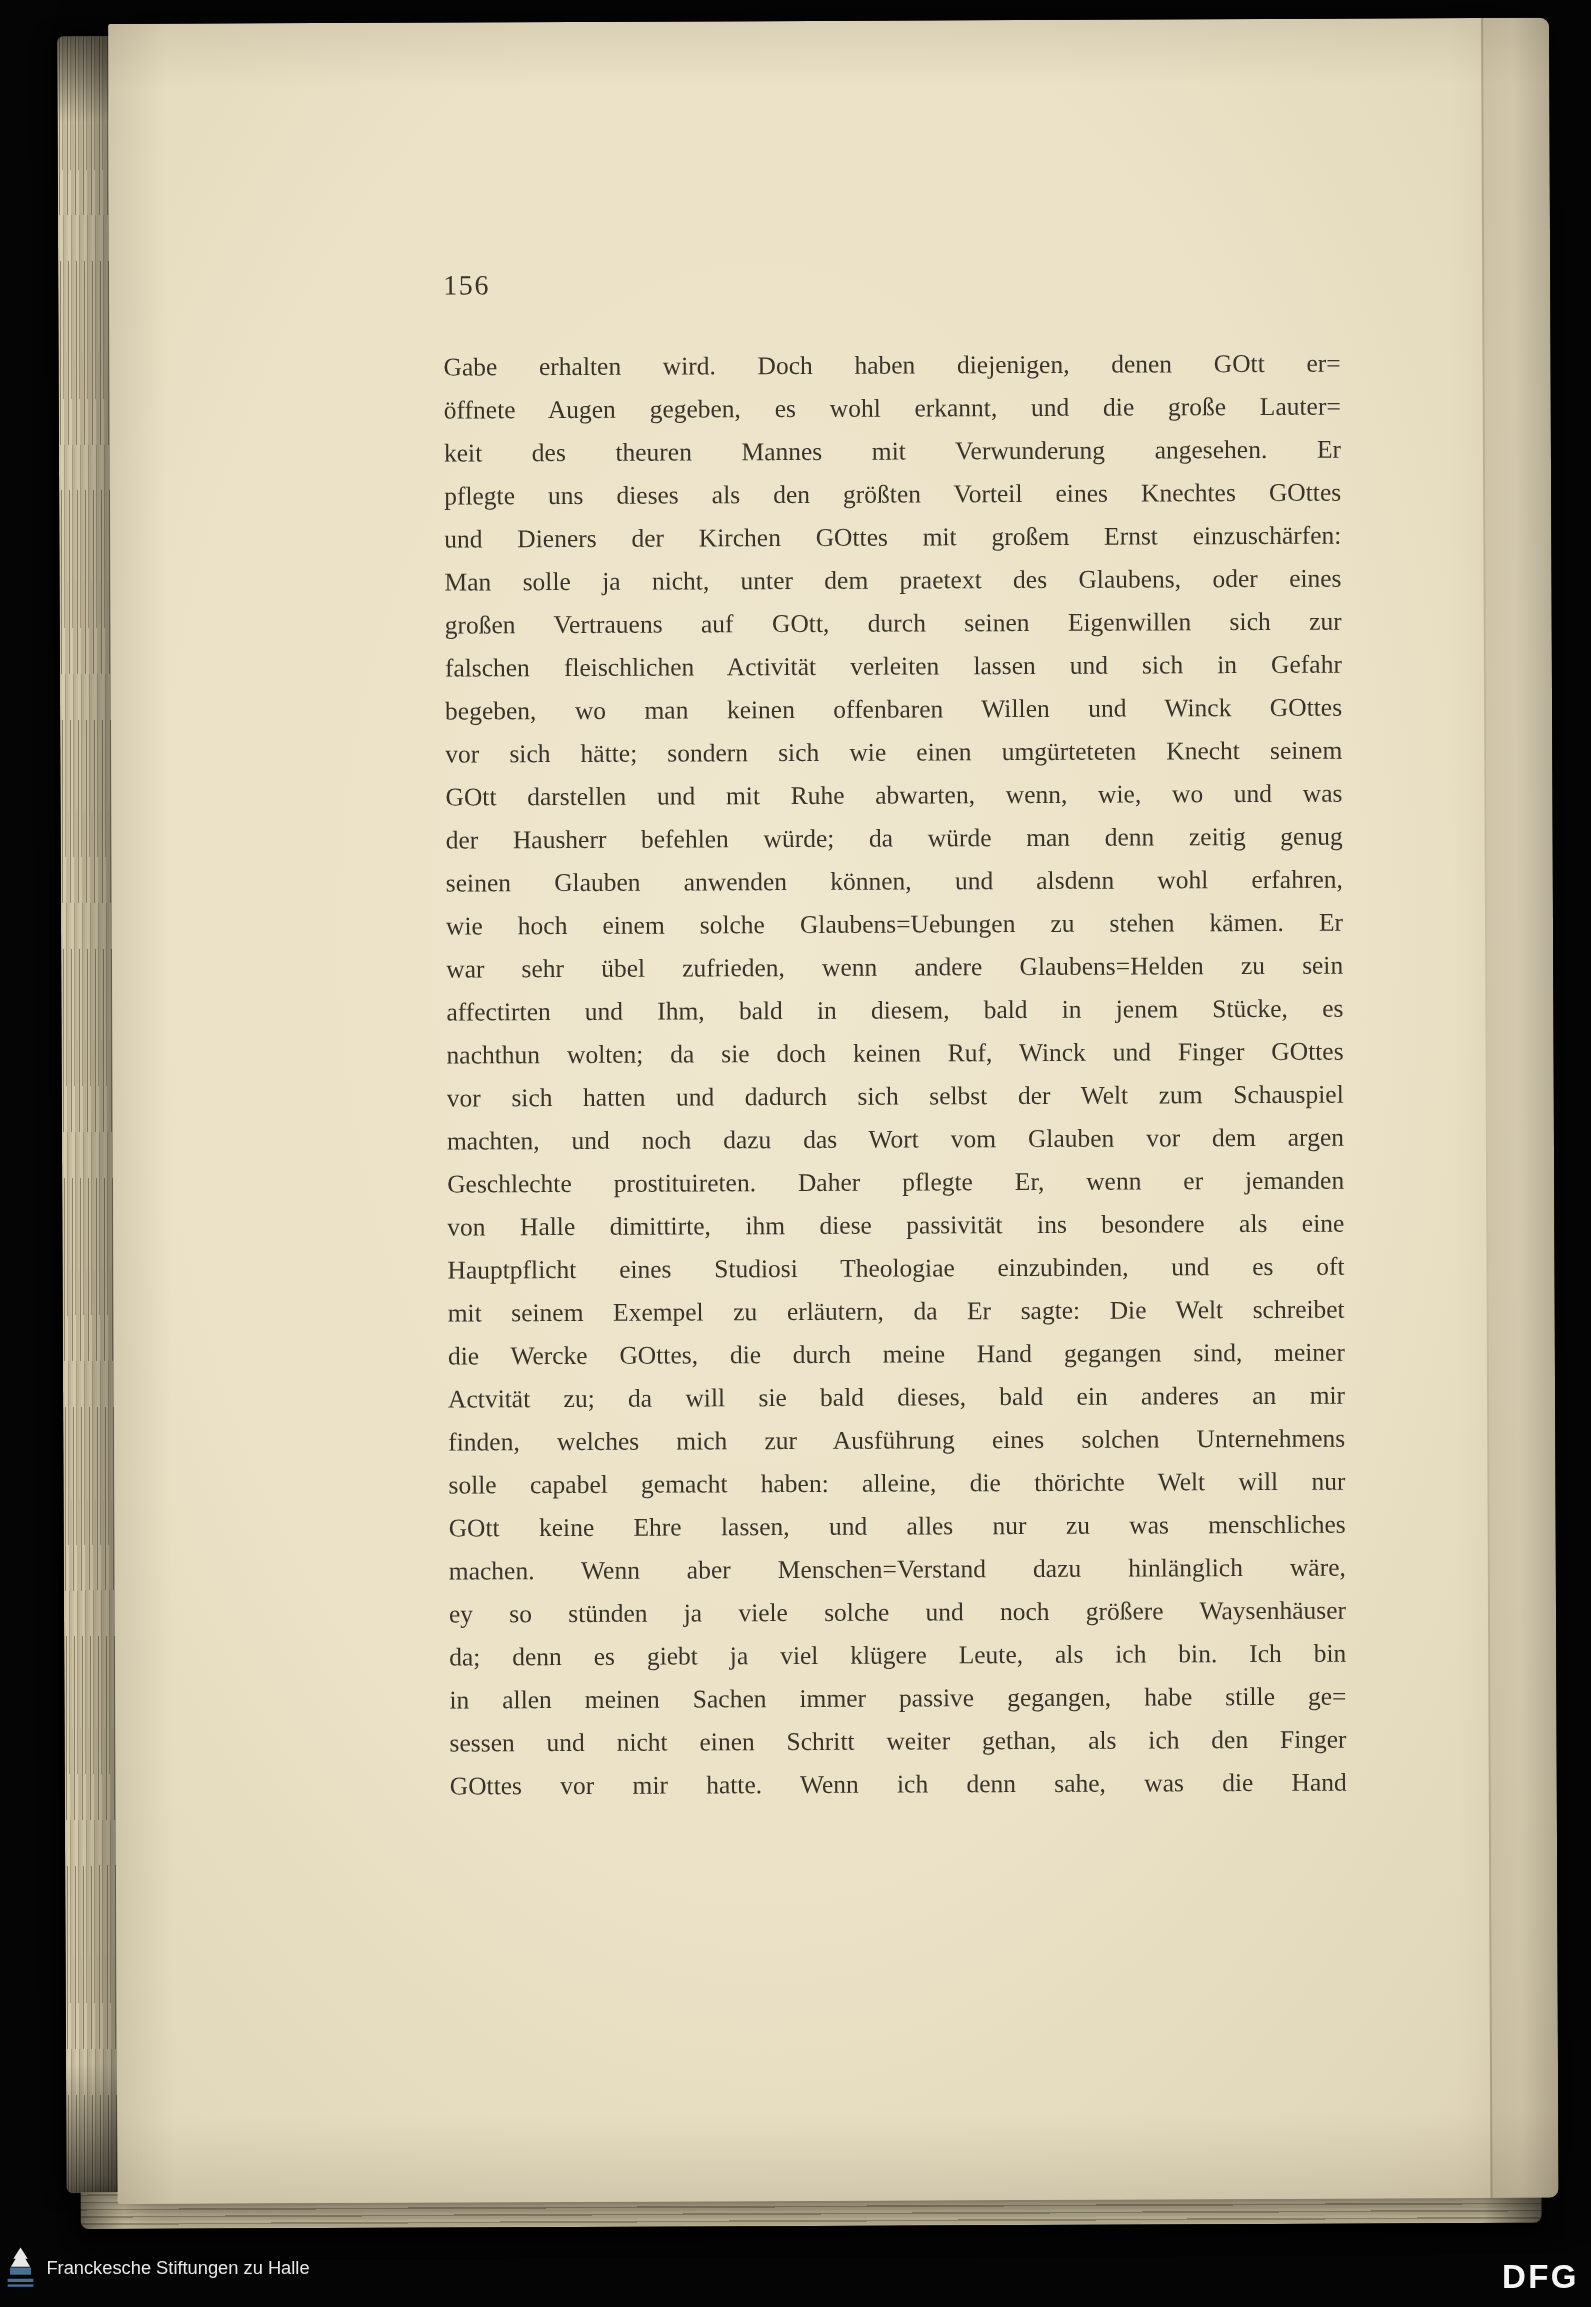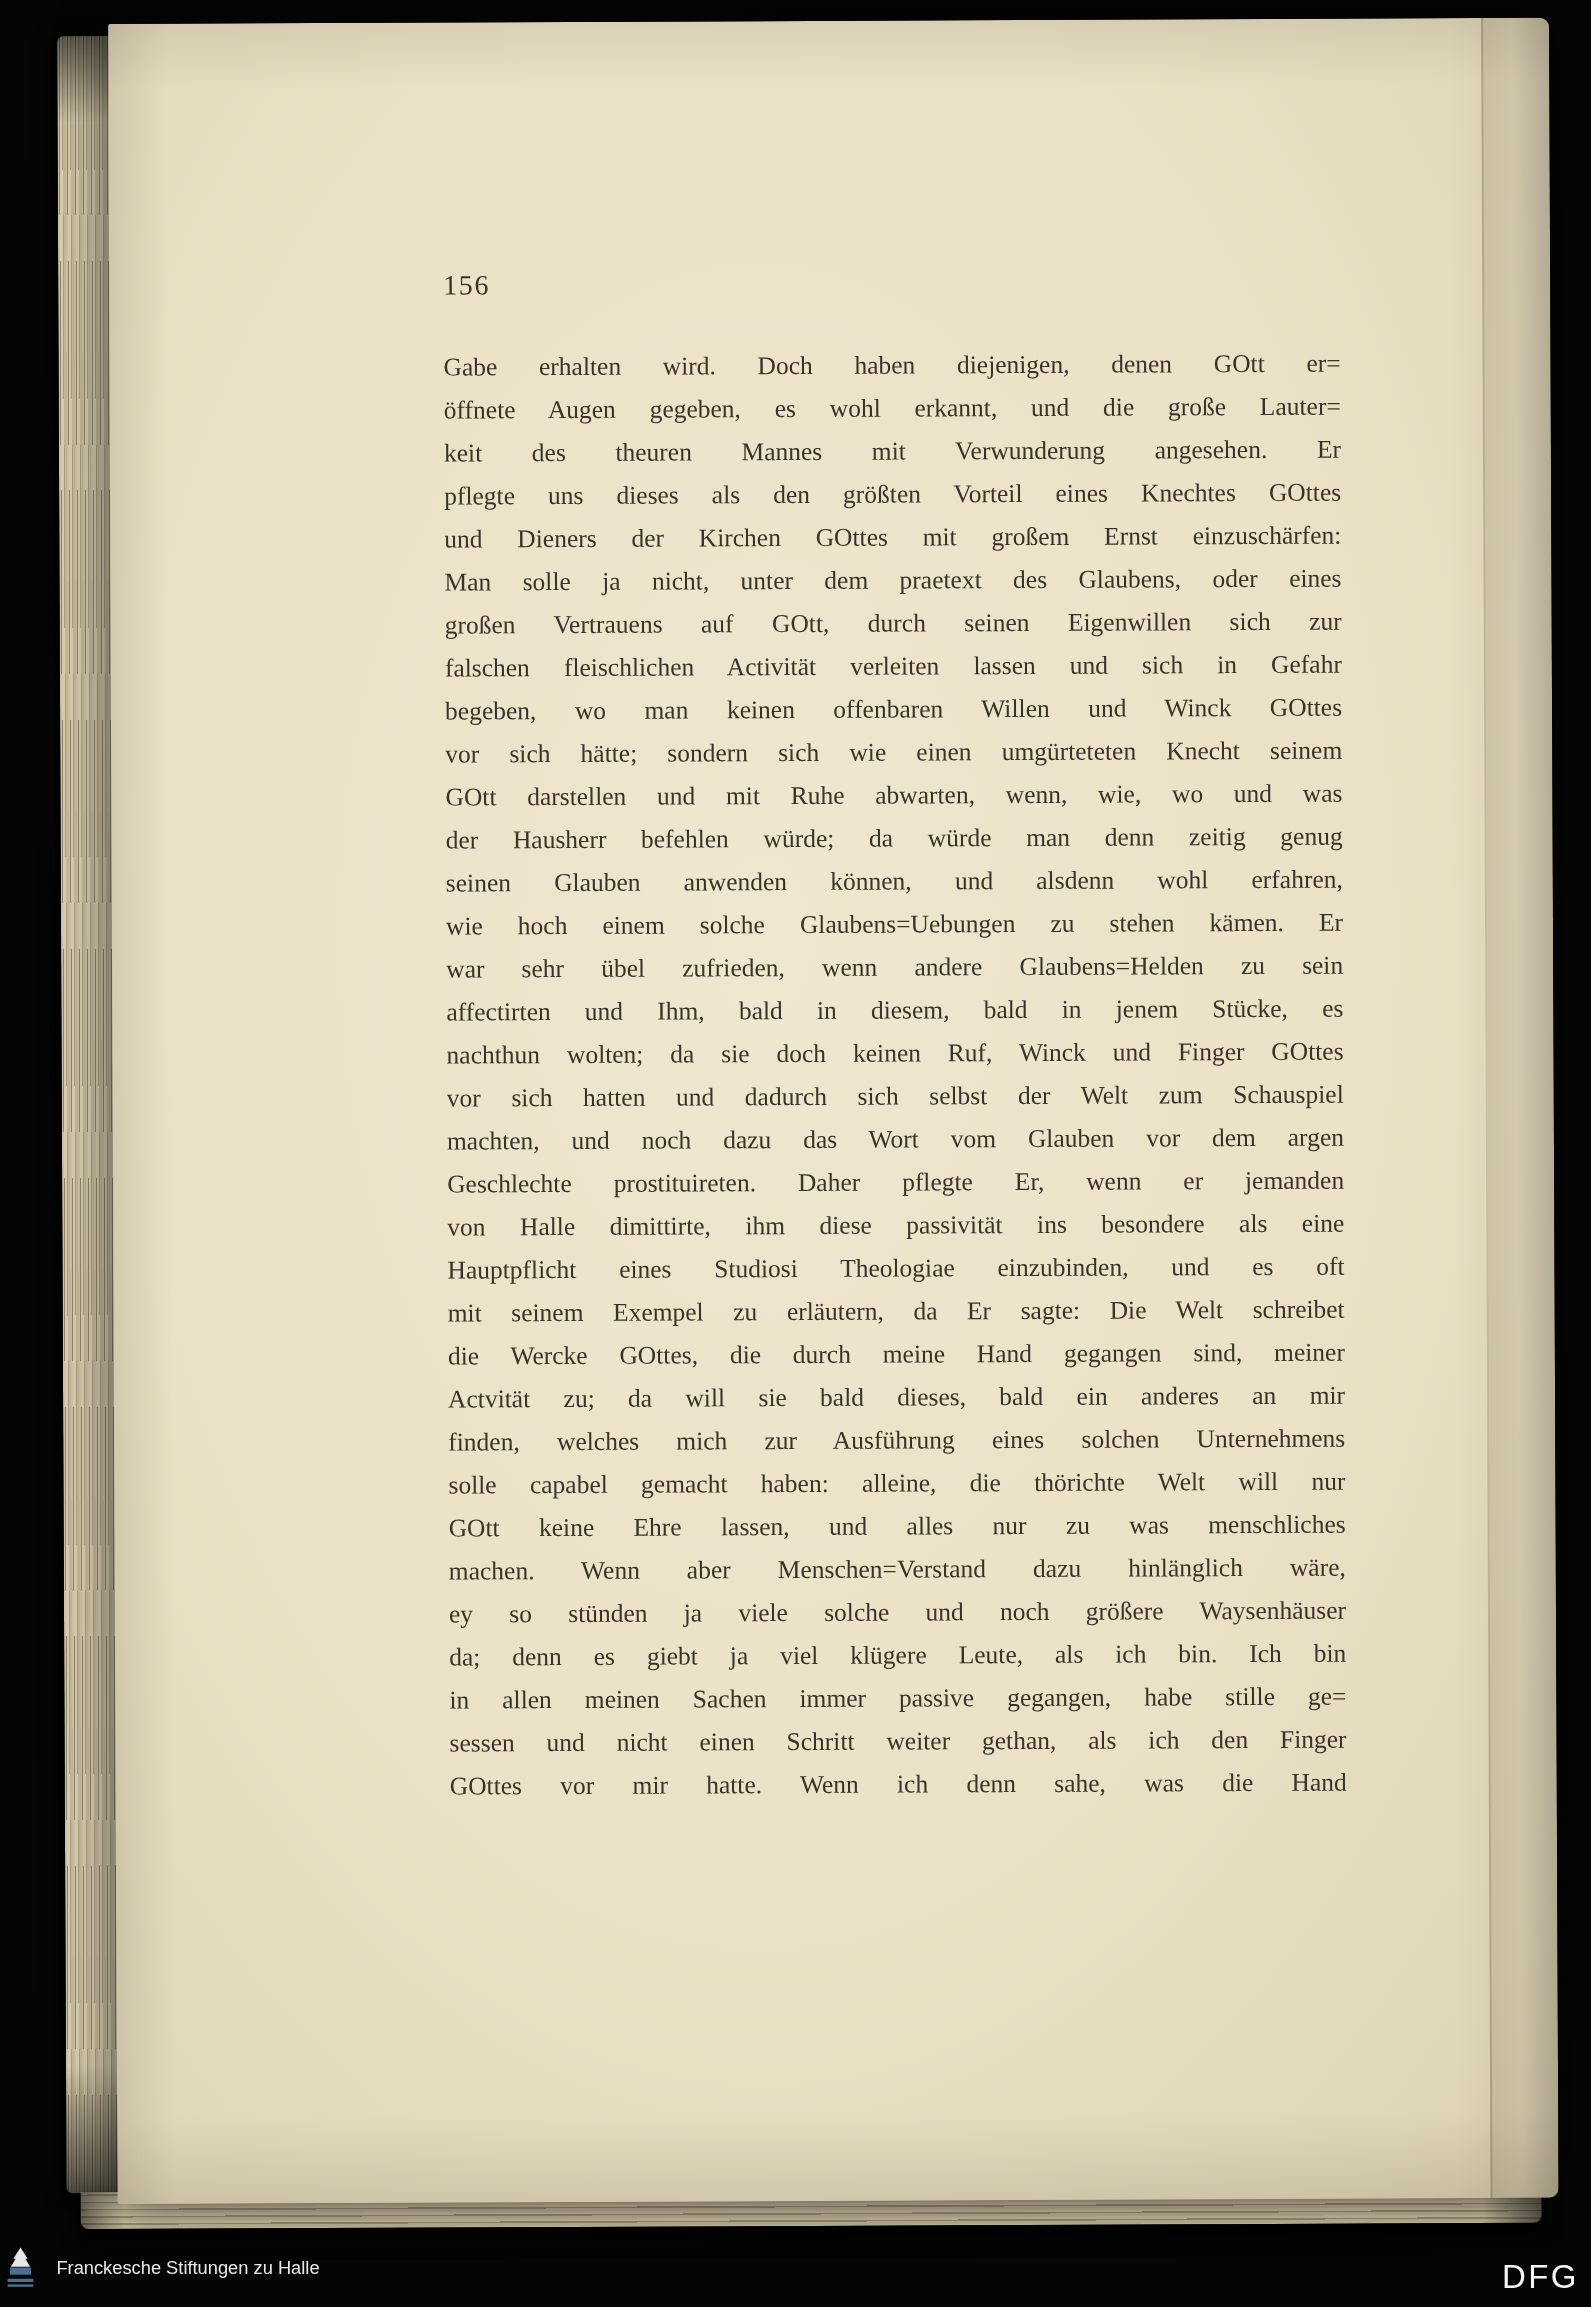--- a/index.html
+++ b/index.html
@@ -116,38 +116,38 @@
     text-align-last: justify;
   }
 
   
   .footer-lib {
     position: absolute;
     left: 6.4px;
     top: 2245px;
     display: flex;
     align-items: center;
-    gap: 21px;
+    gap: 11px;
   }
   .lib-logo {
     width: 29px;
     height: 45px;
     flex: 0 0 auto;
   }
   .lib-name {
     font-family: "Liberation Sans", sans-serif;
     font-size: 18.3px;
     color: #e9e9e9;
   }
   .dfg {
     position: absolute;
     left: 1502px;
     top: 2258px;
     font-family: "Liberation Sans", sans-serif;
-    font-weight: normal;
+    font-weight: bold;
     font-size: 33px;
     letter-spacing: 2.4px;
     color: #f5f5f5;
     text-align: right;
   }
 </style>
 </head>
 <body>
 
 <div class="scan-tilt">

